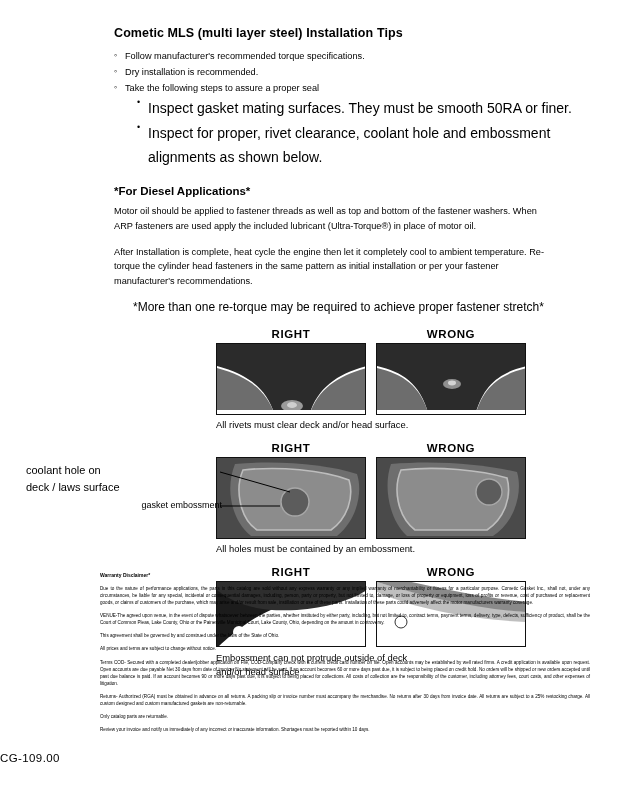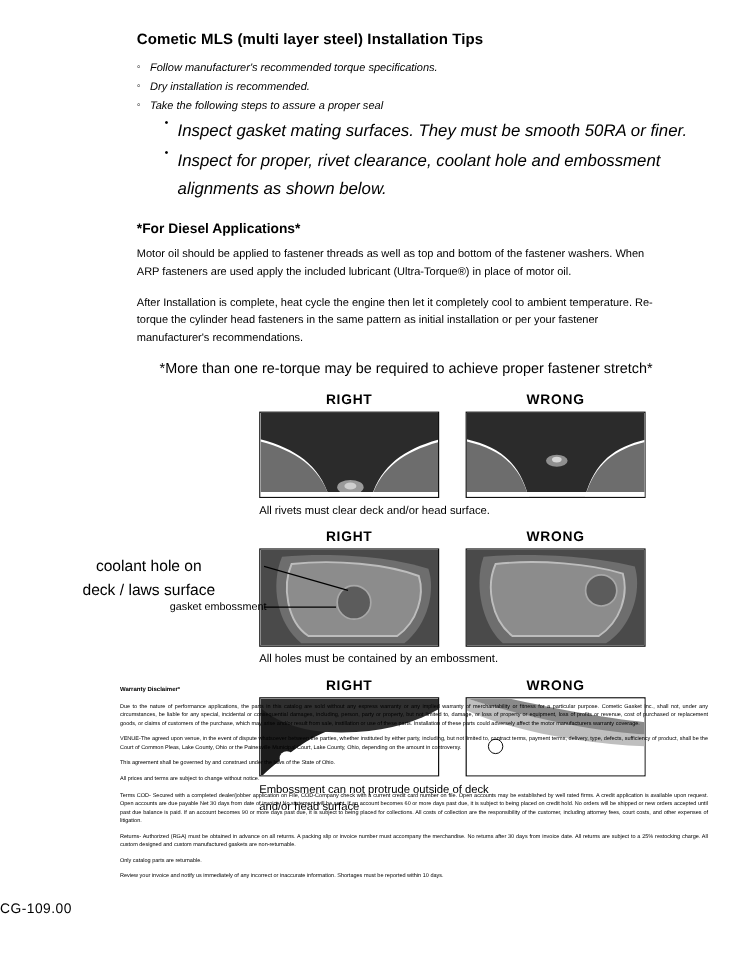--- a/index.html
+++ b/index.html
@@ -28,21 +28,20 @@
   ul.bullets {
     list-style: none;
     margin: 0 0 0 80px;
     padding: 0;
     font-size: 9.2px;
     line-height: 1.72;
   }
   ul.bullets > li {
     position: relative;
     padding-left: 11px;
-    font-style: italic;
   }
   ul.bullets > li::before {
     content: "\25E6";
     position: absolute;
     left: 0; top: -1px;
     font-size: 9px;
   }
   ul.sub {
     list-style: none;
     margin: 0 0 0 12px;
@@ -73,21 +72,21 @@
   }
   p.note {
     font-size: 12px;
     margin: 0 0 0 99px;
   }
 
   
   .figs { margin: 14px 0 0 0; position: relative; }
   .figrow {
     display: flex;
-    gap: 22px;
+    gap: 10px;
     margin-left: 182px;
   }
   .figcol { width: 150px; }
   .figlabel {
     text-align: center;
     font-size: 11.5px;
     font-weight: bold;
     letter-spacing: 0.6px;
     margin-bottom: 3px;
   }
@@ -214,21 +213,21 @@
             <path d="M14 6 C58 2 108 6 140 14 C146 34 138 64 116 78 L30 78 C12 62 6 28 14 6 Z" fill="#6e6e6e"></path>
             <path d="M24 12 C60 8 104 12 130 20 C135 38 128 60 110 72 L38 72 C20 58 16 30 24 12 Z" fill="#8c8c8c" stroke="#bdbdbd" stroke-width="1.6"></path>
             <circle cx="112" cy="34" r="13" fill="#5c5c5c"></circle>
             <circle cx="112" cy="34" r="13" fill="none" stroke="#a8a8a8" stroke-width="1.4"></circle>
           </svg>
         </div>
       </div>
     </div>
     <div class="caption">All holes must be contained by an embossment.</div>
 
-    <div style="position:absolute; left:-8px; top:20px; width:196px; text-align:center; font-size:13px; line-height:1.5;">
+    <div style="position:absolute; left:-8px; top:20px; width:196px; text-align:left; font-size:11px; line-height:1.5;">
       <div>coolant hole on</div>
       <div>deck / laws surface</div>
     </div>
     <div style="position:absolute; left:-8px; top:58px; width:196px; text-align:right; font-size:9px;">gasket embossment</div>
     <svg style="position:absolute; left:186px; top:18px;" width="110" height="70">
       <line x1="0" y1="12" x2="70" y2="32" stroke="#000" stroke-width="1"></line>
       <line x1="0" y1="46" x2="60" y2="46" stroke="#000" stroke-width="1"></line>
     </svg>
   </div>
 

